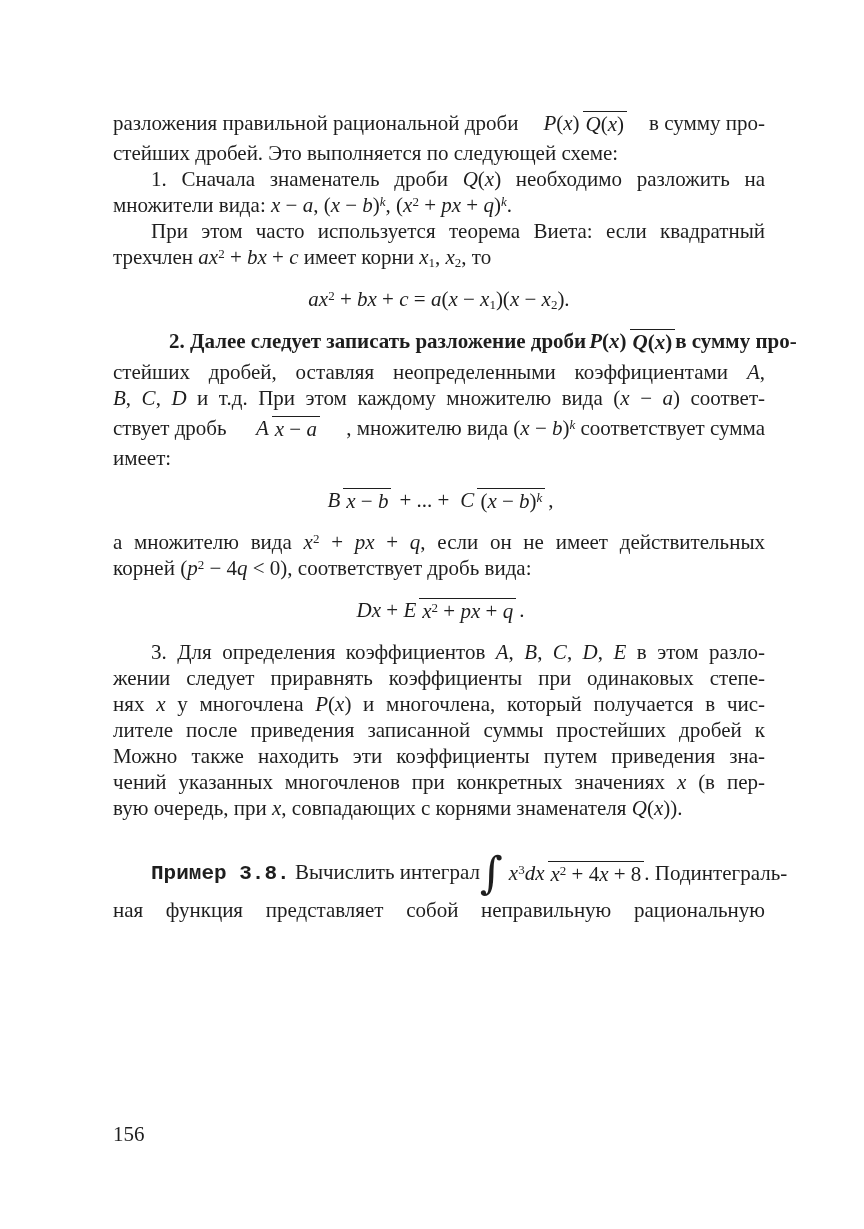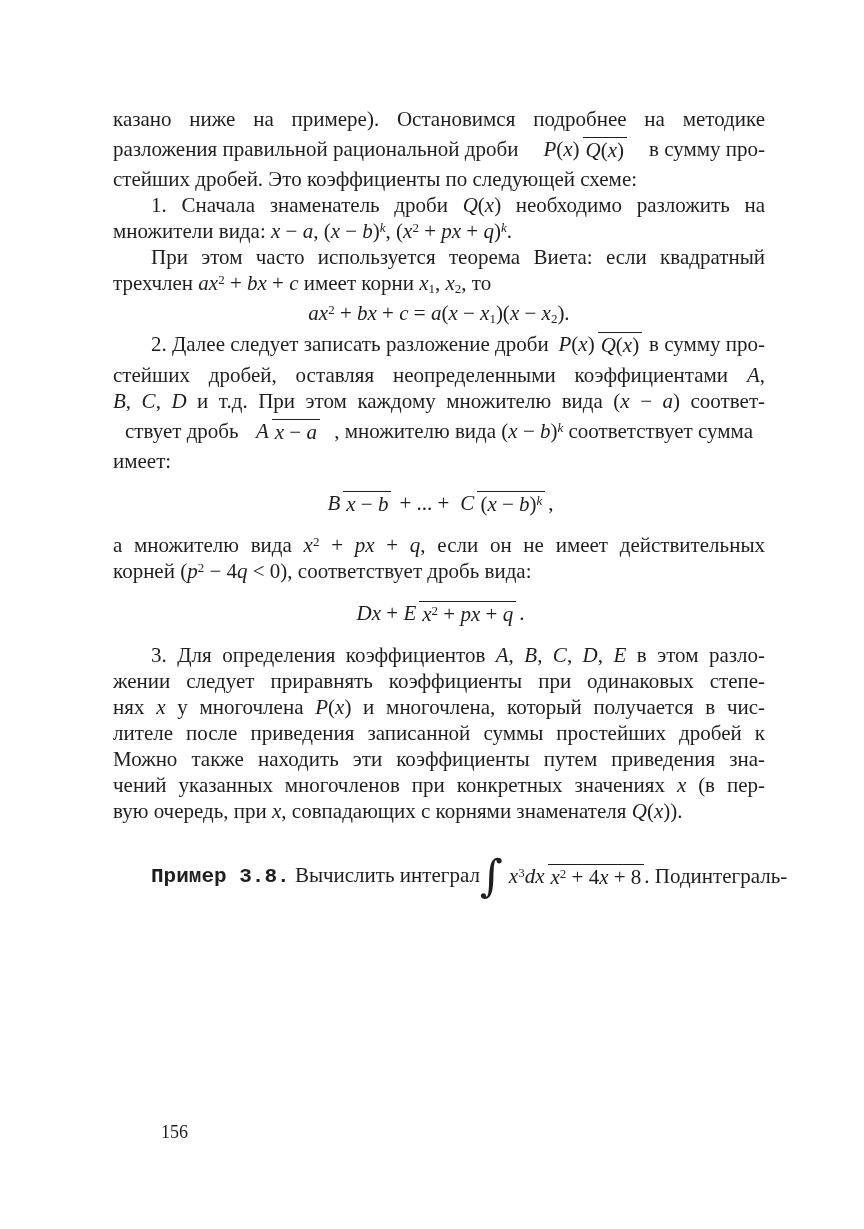--- a/index.html
+++ b/index.html
@@ -60,27 +60,27 @@
   }
   .frac .num { padding: 0 3px 1px; }
   
   .fline {
     display: flex;
     align-items: center;
     justify-content: space-between;
   }
   .fline > span { white-space: nowrap; }
   .p1-l2 { margin: 4px 0; align-items: flex-end; }
-  .s2-l1 { margin: 5px 0; padding-left: 38px; }
-  .s2-l4 { margin: 4px 12px; }
+  .s2-l1 { margin: 5px 18px; padding-left: 38px; font-weight: bold; }
+  .s2-l4 { margin: 4px 0; }
   
   .formula-line {
     text-align: center;
     text-align-last: center;
-    margin: 4px 0;
+    margin: 16px 0;
   }
   .formula {
     display: flex;
     align-items: center;
     justify-content: center;
     margin: 16px 0;
   }
   .formula .fmid { margin: 0 8px; }
   .formula .ftail { margin-left: 3px; align-self: center; }
   
@@ -97,40 +97,38 @@
     font-size: 44px;
     line-height: 48px;
     font-weight: 400;
     margin-right: 3px;
     font-family: "DejaVu Serif", serif;
   }
   .page-number {
     position: absolute;
     left: 113px;
     top: 1122px;
-    font-size: 18px;
-    margin-left: 48px;
+    font-size: 21px;
   }
 </style>
 </head>
 <body>
 
 <div class="sheet">
   <div class="text-block">
 
-    <div class="line j">казано ниже на примере). Остановимся подробнее на методике</div>
     <div class="fline p1-l2">
       <span>разложения правильной рациональной дроби</span>
       <span class="frac">
         <span class="num"><i>P</i>(<i>x</i>)</span>
         <span class="den"><i>Q</i>(<i>x</i>)</span>
       </span>
       <span>в сумму про-</span>
     </div>
-    <div class="line">стейших дробей. Это коэффициенты по следующей схеме:</div>
+    <div class="line">стейших дробей. Это выполняется по следующей схеме:</div>
 
     <div class="line j indent">1. Сначала знаменатель дроби <i>Q</i>(<i>x</i>) необходимо разложить на</div>
     <div class="line">множители вида: <i>x</i> − <i>a</i>, (<i>x</i> − <i>b</i>)<sup><i>k</i></sup>, (<i>x</i><sup>2</sup> + <i>px</i> + <i>q</i>)<sup><i>k</i></sup>.</div>
     <div class="line j indent">При этом часто используется теорема Виета: если квадратный</div>
     <div class="line">трехчлен <i>ax</i><sup>2</sup> + <i>bx</i> + <i>c</i> имеет корни <i>x</i><sub>1</sub>, <i>x</i><sub>2</sub>, то</div>
 
     <div class="line formula-line"><i>ax</i><sup>2</sup> + <i>bx</i> + <i>c</i> = <i>a</i>(<i>x</i> − <i>x</i><sub>1</sub>)(<i>x</i> − <i>x</i><sub>2</sub>).</div>
 
     <div class="fline s2-l1">
       <span>2. Далее следует записать разложение дроби</span>
@@ -191,17 +189,18 @@
       </span>
       <span class="integral-group">
         <span class="int-sign">∫</span>
         <span class="frac">
           <span class="num"><i>x</i><sup>3</sup><i>dx</i></span>
           <span class="den"><i>x</i><sup>2</sup> + 4<i>x</i> + 8</span>
         </span>
       </span>
       <span>. Подинтеграль-</span>
     </div>
+    <div class="line j">ная функция представляет собой неправильную рациональную</div>
 
   </div>
 
   <div class="page-number">156</div>
 </div>
 
 </body></html>

